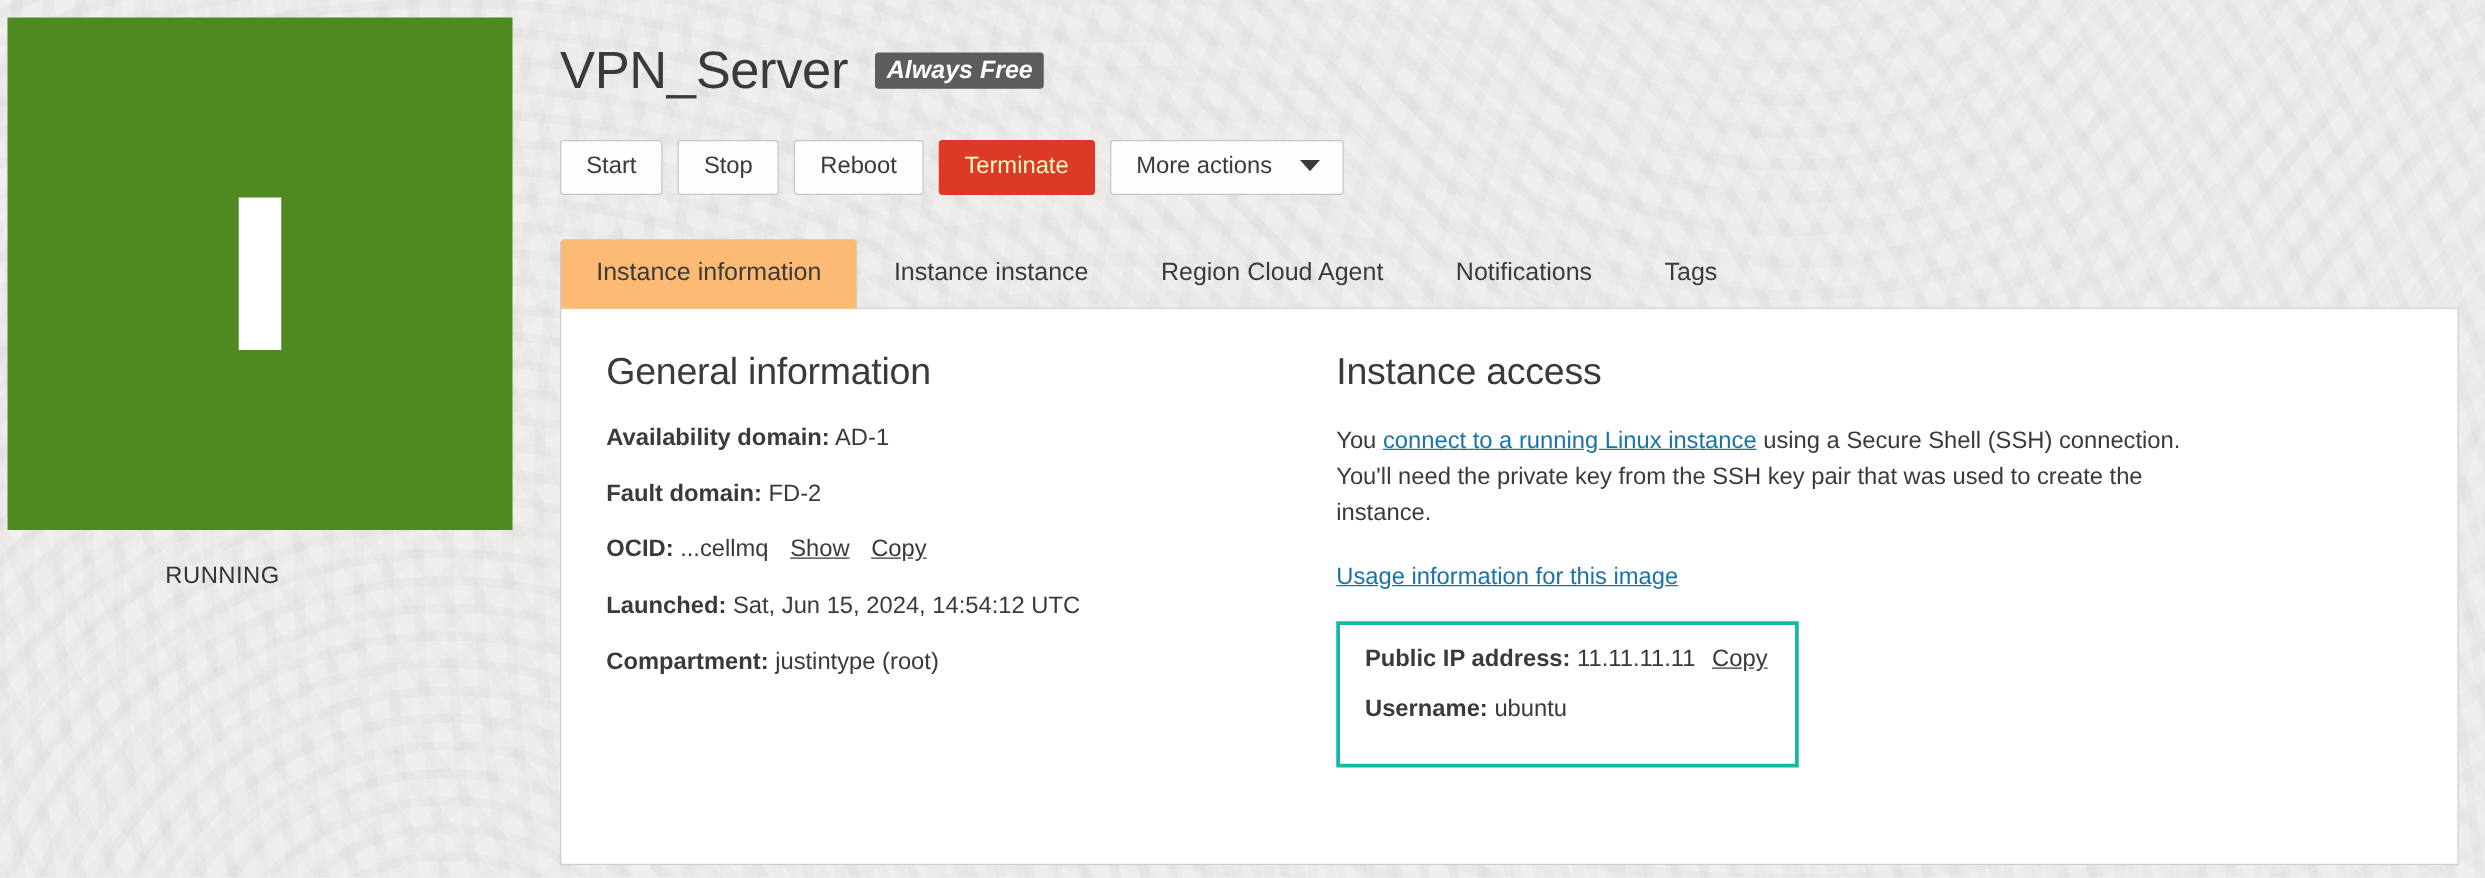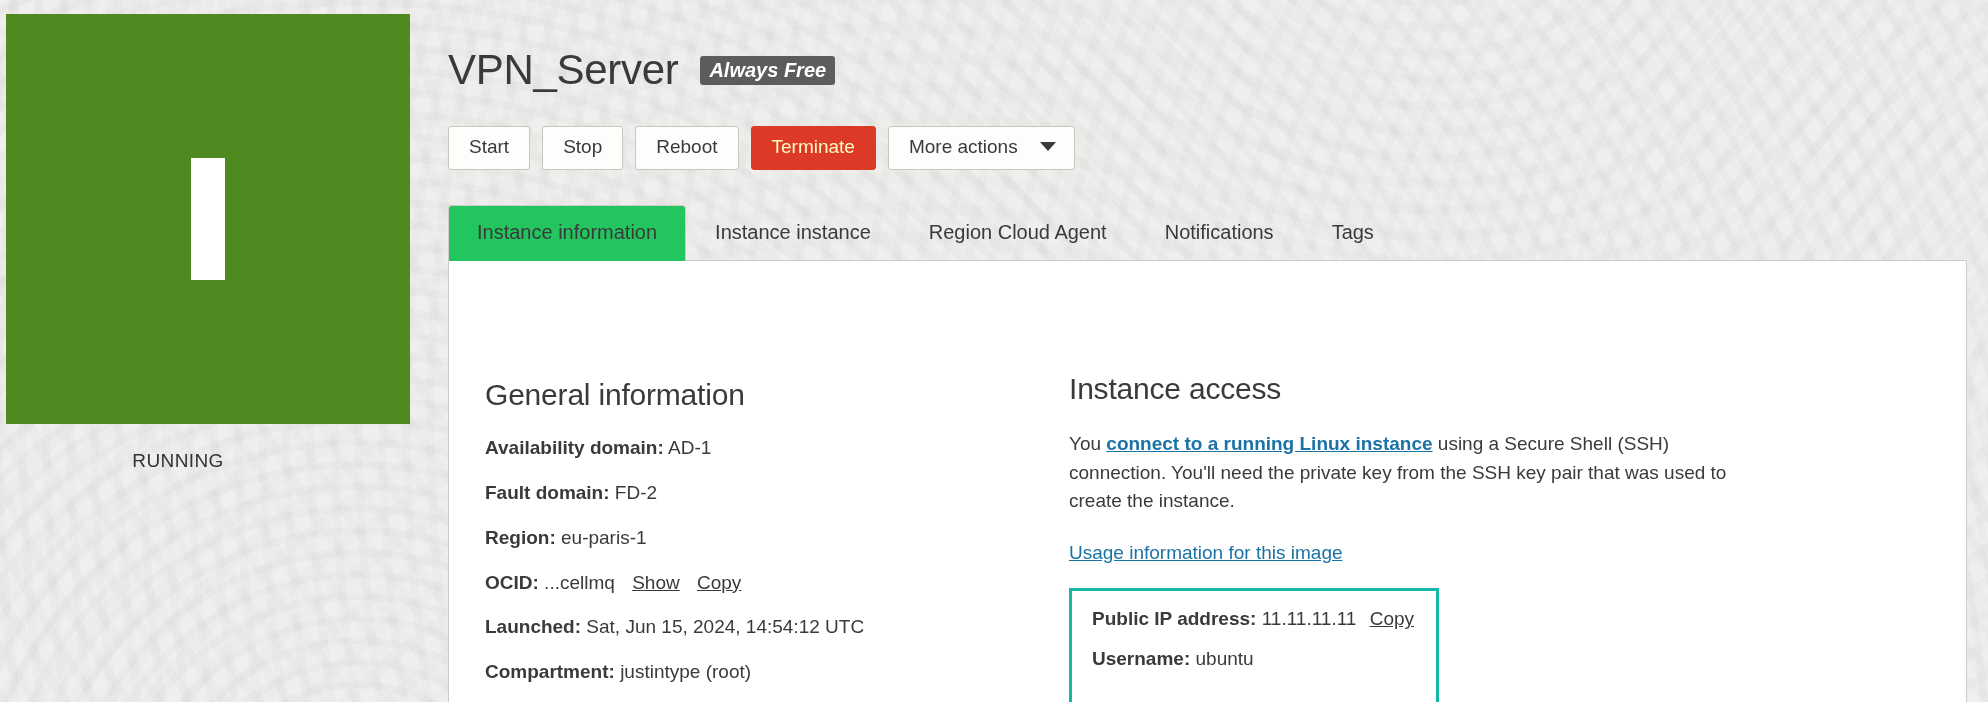--- a/index.html
+++ b/index.html
@@ -56,21 +56,21 @@
     letter-spacing: 0.4px;
   }
 
   
   .main { position: absolute; left: 448px; top: 0; right: 0; bottom: 0; }
 
   .title-row {
     display: flex;
     align-items: center;
     gap: 22px;
-    padding-top: 46px;
+    padding-top: 32px;
   }
   .page-title {
     font-size: 42px;
     font-weight: 400;
     color: #3a3a3a;
     letter-spacing: -0.3px;
   }
   .badge-always-free {
     background: #5c5c5c;
     color: #ffffff;
@@ -131,39 +131,38 @@
     font-size: 20px;
     color: #3a3a3a;
     padding: 15px 28px 16px;
     line-height: 1.15;
     cursor: pointer;
     border: 1px solid transparent;
     border-bottom: none;
     white-space: nowrap;
   }
   .tab.active {
-    background: #22c55e;
+    background: #fdba74;
     border-color: #cfcdc9;
     border-radius: 4px 4px 0 0;
     position: relative;
     z-index: 3;
     margin-bottom: -1px;
     padding-bottom: 17px;
   }
 
   .content-card {
     background: #ffffff;
     border: 1px solid #cfcdc9;
     width: 1519px;
     min-height: 446px;
     position: relative;
     z-index: 2;
     display: flex;
     padding: 34px 0 0 0;
-    align-items: flex-end;
   }
 
   .col-left  { width: 620px; padding-left: 36px; }
   .col-right { flex: 1; padding-left: 0; }
 
   .section-heading {
     font-size: 30px;
     font-weight: 400;
     color: #3a3a3a;
     margin-bottom: 24px;
@@ -191,21 +190,20 @@
     font-size: 19px;
     color: #3a3a3a;
     line-height: 1.52;
     max-width: 700px;
     margin-bottom: 26px;
   }
   .link-blue {
     color: #1a73a7;
     text-decoration: underline;
     cursor: pointer;
-    font-weight: bold;
   }
   .link-usage {
     display: inline-block;
     font-size: 19px;
     color: #1a73a7;
     text-decoration: underline;
     cursor: pointer;
     margin-bottom: 24px;
   }
 
@@ -272,24 +270,20 @@
         <div class="kv-row">
           <span class="kv-key">Availability domain:</span>
           <span class="kv-val">AD-1</span>
         </div>
 
         <div class="kv-row">
           <span class="kv-key">Fault domain:</span>
           <span class="kv-val">FD-2</span>
         </div>
 
-        <div class="kv-row">
-          <span class="kv-key">Region:</span>
-          <span class="kv-val">eu-paris-1</span>
-        </div>
 
         <div class="kv-row">
           <span class="kv-key">OCID:</span>
           <span class="kv-val">...cellmq</span>
           <span class="inline-link">Show</span>
           <span class="inline-link">Copy</span>
         </div>
 
         <div class="kv-row">
           <span class="kv-key">Launched:</span>

